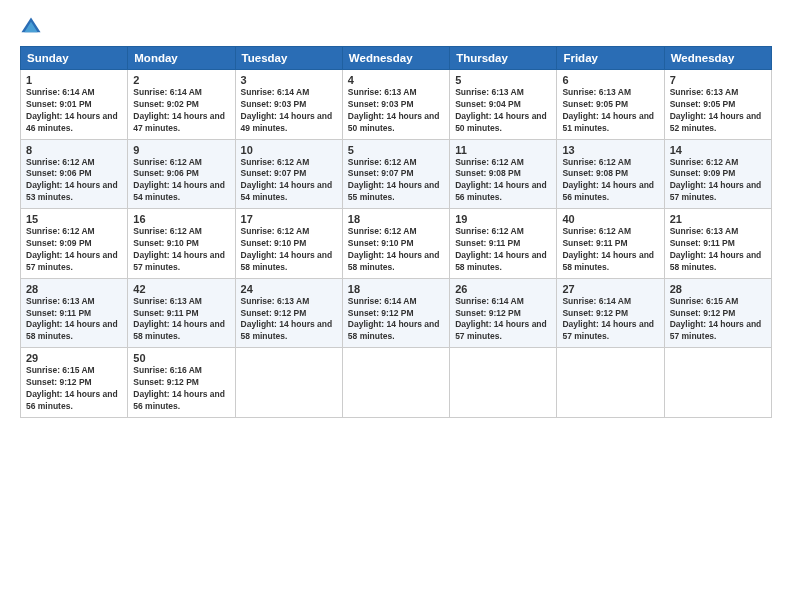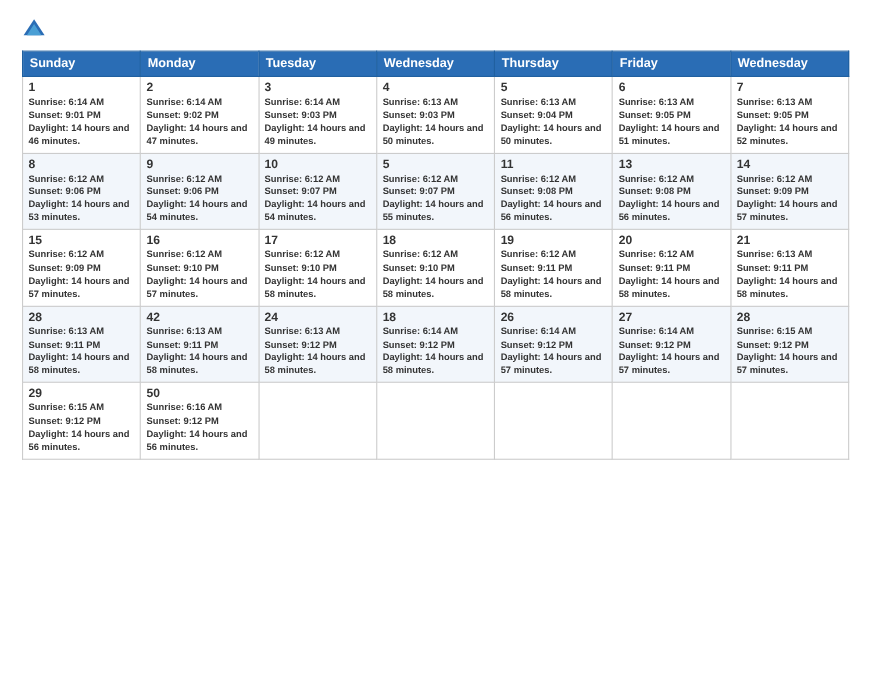--- a/index.html
+++ b/index.html
@@ -202,21 +202,21 @@
           </td>
           <td>
             <span class="day-num">18</span>
 <div class="day-info">Sunrise: 6:12 AM<br>Sunset: 9:10 PM<br>Daylight: 14 hours and 58 minutes.</div>
           </td>
           <td>
             <span class="day-num">19</span>
 <div class="day-info">Sunrise: 6:12 AM<br>Sunset: 9:11 PM<br>Daylight: 14 hours and 58 minutes.</div>
           </td>
           <td>
-            <span class="day-num">20</span>
+            <span class="day-num">40</span>
 <div class="day-info">Sunrise: 6:12 AM<br>Sunset: 9:11 PM<br>Daylight: 14 hours and 58 minutes.</div>
           </td>
           <td>
             <span class="day-num">21</span>
 <div class="day-info">Sunrise: 6:13 AM<br>Sunset: 9:11 PM<br>Daylight: 14 hours and 58 minutes.</div>
           </td>
         </tr>
         <tr>
           <td>
             <span class="day-num">28</span>

